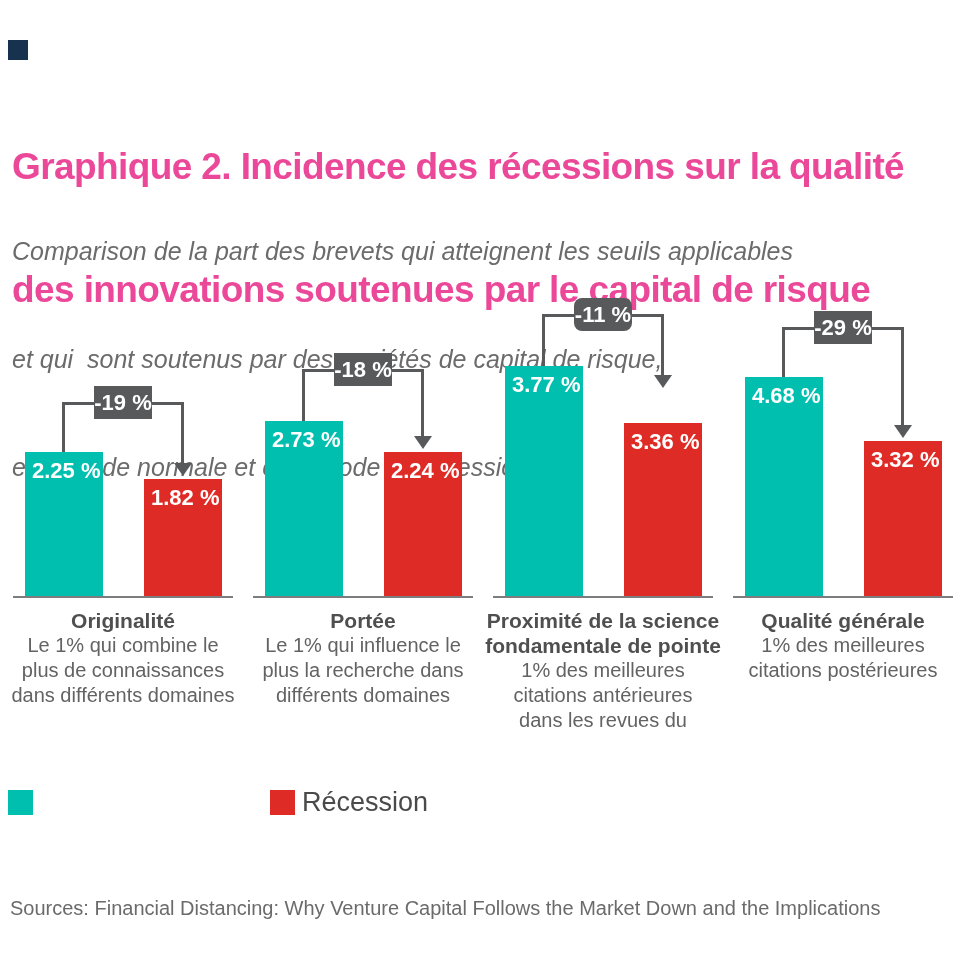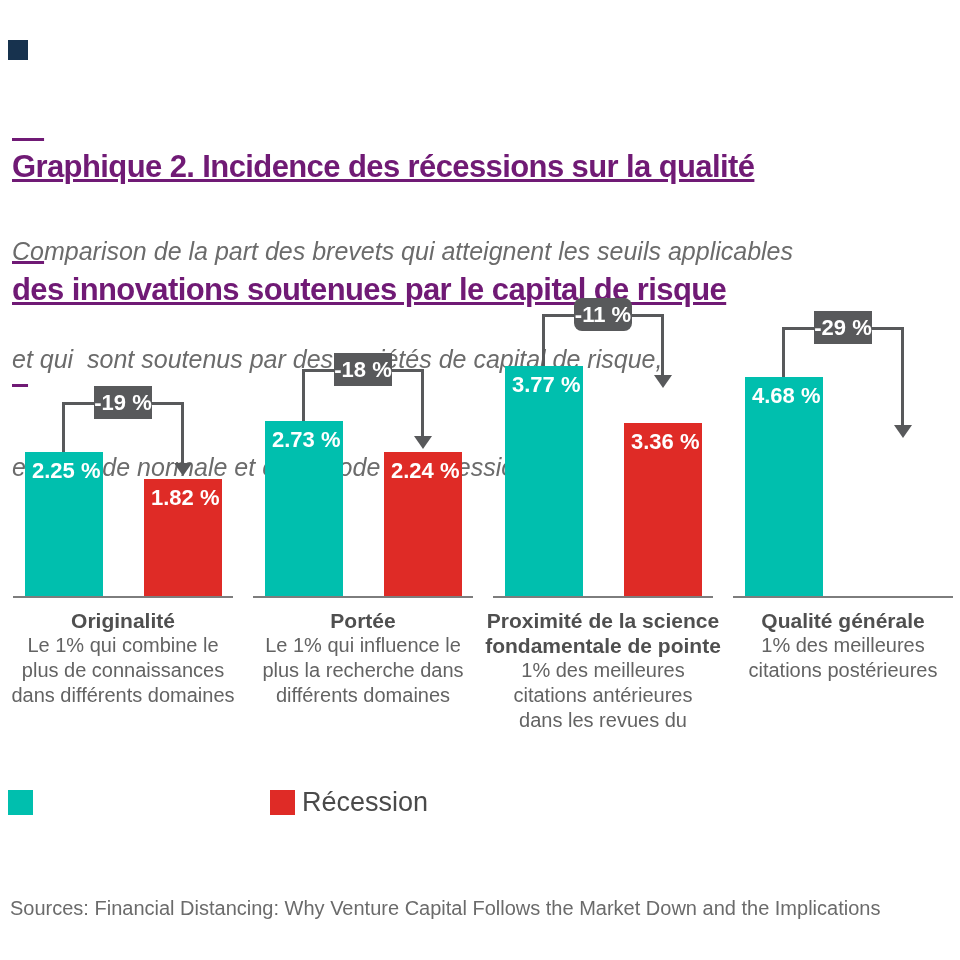--- a/index.html
+++ b/index.html
@@ -2,22 +2,22 @@
 <html><head>
 <meta charset="utf-8">
 <style>
   html,body{margin:0;padding:0;background:#ffffff;}
   body{width:960px;height:960px;position:relative;overflow:hidden;
        font-family:"Liberation Sans", sans-serif;}
   .stage{position:absolute;left:0;top:0;width:960px;height:960px;background:#fff;}
 
   .brand-square{position:absolute;left:8px;top:40px;width:20px;height:20px;background:#17324E;}
 
-  .title{position:absolute;left:12px;top:64px;color:#701a75;font-weight:bold;
-         font-size:31px;line-height:41px;letter-spacing:-0.6px;white-space:pre;text-decoration:underline;}
+  .title{position:absolute;left:12px;top:64px;color:#ec4899;font-weight:bold;
+         font-size:37px;line-height:41px;letter-spacing:-0.6px;white-space:pre;}
   .subtitle{position:absolute;left:12px;top:161px;color:#6B6B6B;
             font-size:25px;line-height:36px;white-space:pre;font-style:italic;}
 
   .group{position:absolute;top:290px;width:220px;height:470px;}
   .g0{left:13px;} .g1{left:253px;} .g2{left:493px;} .g3{left:733px;}
 
   .axis{position:absolute;left:0;top:306px;width:220px;height:2px;background:#7D7D7D;}
 
   .bar{position:absolute;bottom:164px;width:78px;margin-top:16px;}
   .bar-always{left:12px;background:#00BFAE;}
@@ -133,20 +133,23 @@
 
   <div class="group g3">
     <div class="bracket-left-line" style="top: 37px; height: 50px;"></div>
     <div class="bracket-top-line" style="top: 37px;"></div>
     <div class="bracket-right-line" style="top: 37px; height: 98px;"></div>
     <div class="arrowhead" style="top: 135px;"></div>
     <div class="badge" style="top: 21px;">-29 %</div>
     <div class="bar bar-always" style="height: 219px;">
       <span class="bar-label">4.68 %</span>
     </div>
+    <div class="bar bar-recession" style="height: 155px;">
+      <span class="bar-label">3.32 %</span>
+    </div>
     <div class="axis"></div>
     <div class="group-label">
       <div class="gname">Qualité générale</div>
       <div class="gdesc">1% des meilleures</div>
       <div class="gdesc">citations postérieures</div>
     </div>
   </div>
 
   <div class="legend-swatch sw-always"></div>
   <div class="legend-swatch sw-recession"></div>

